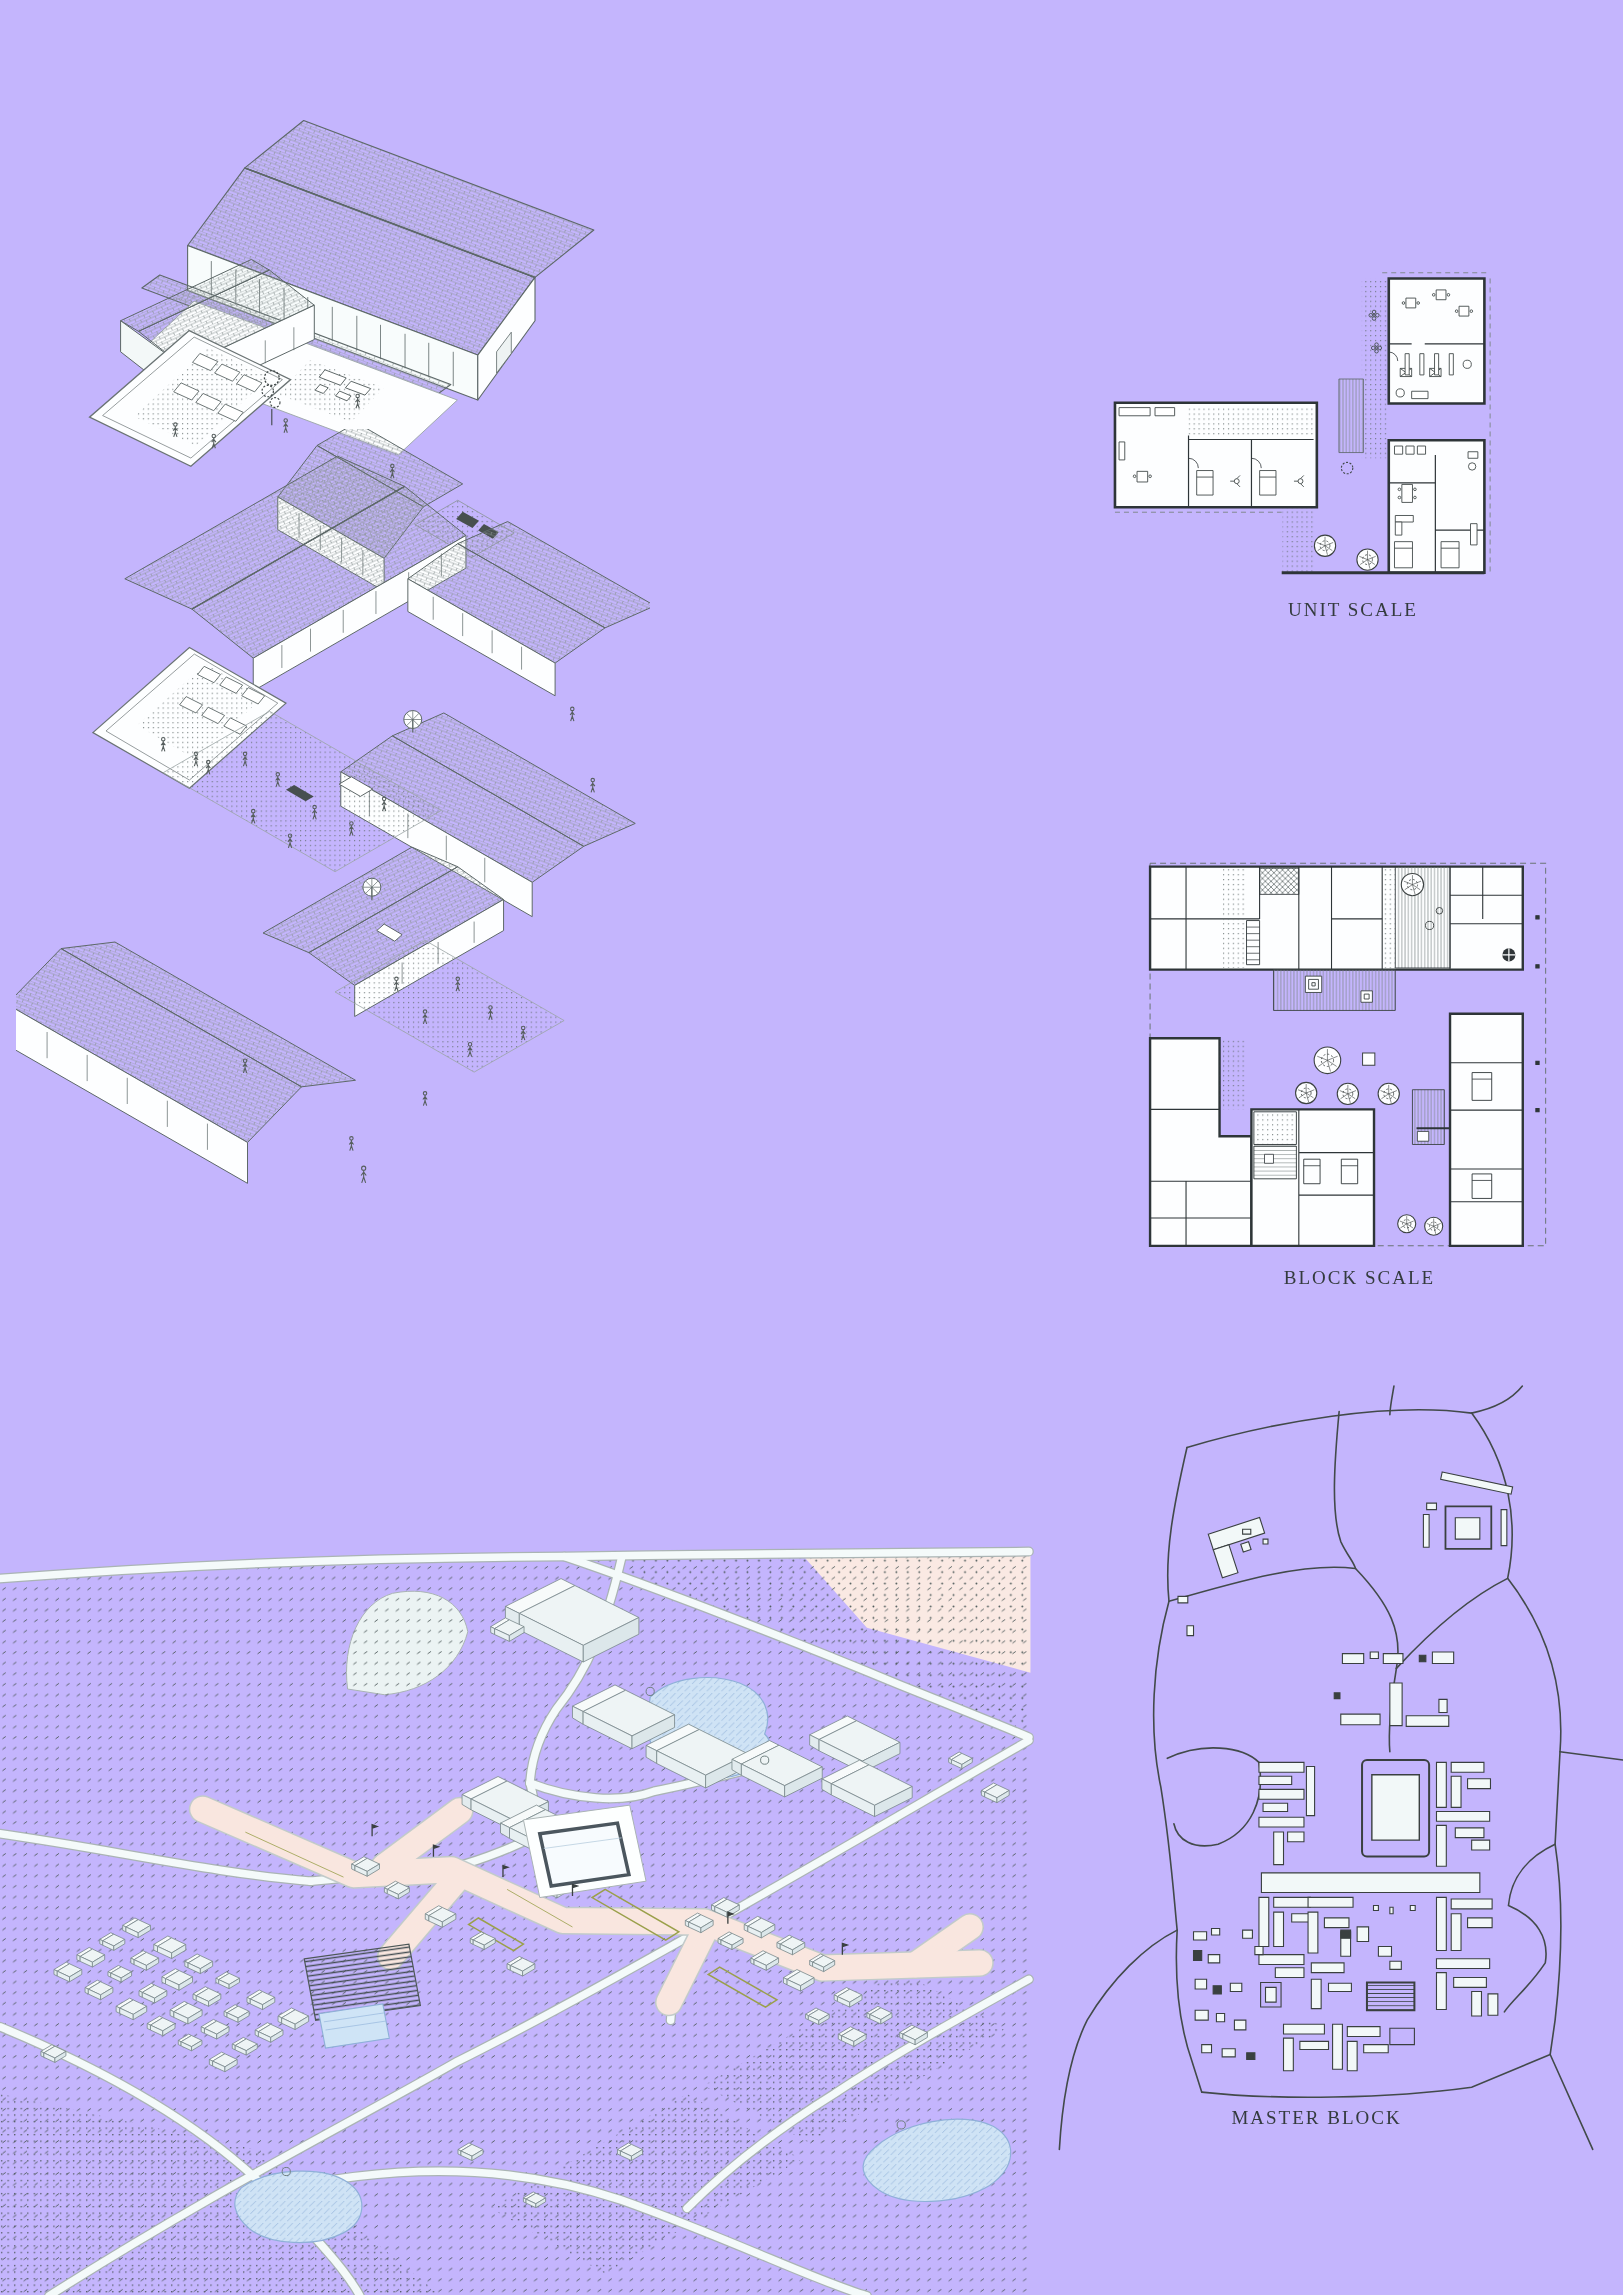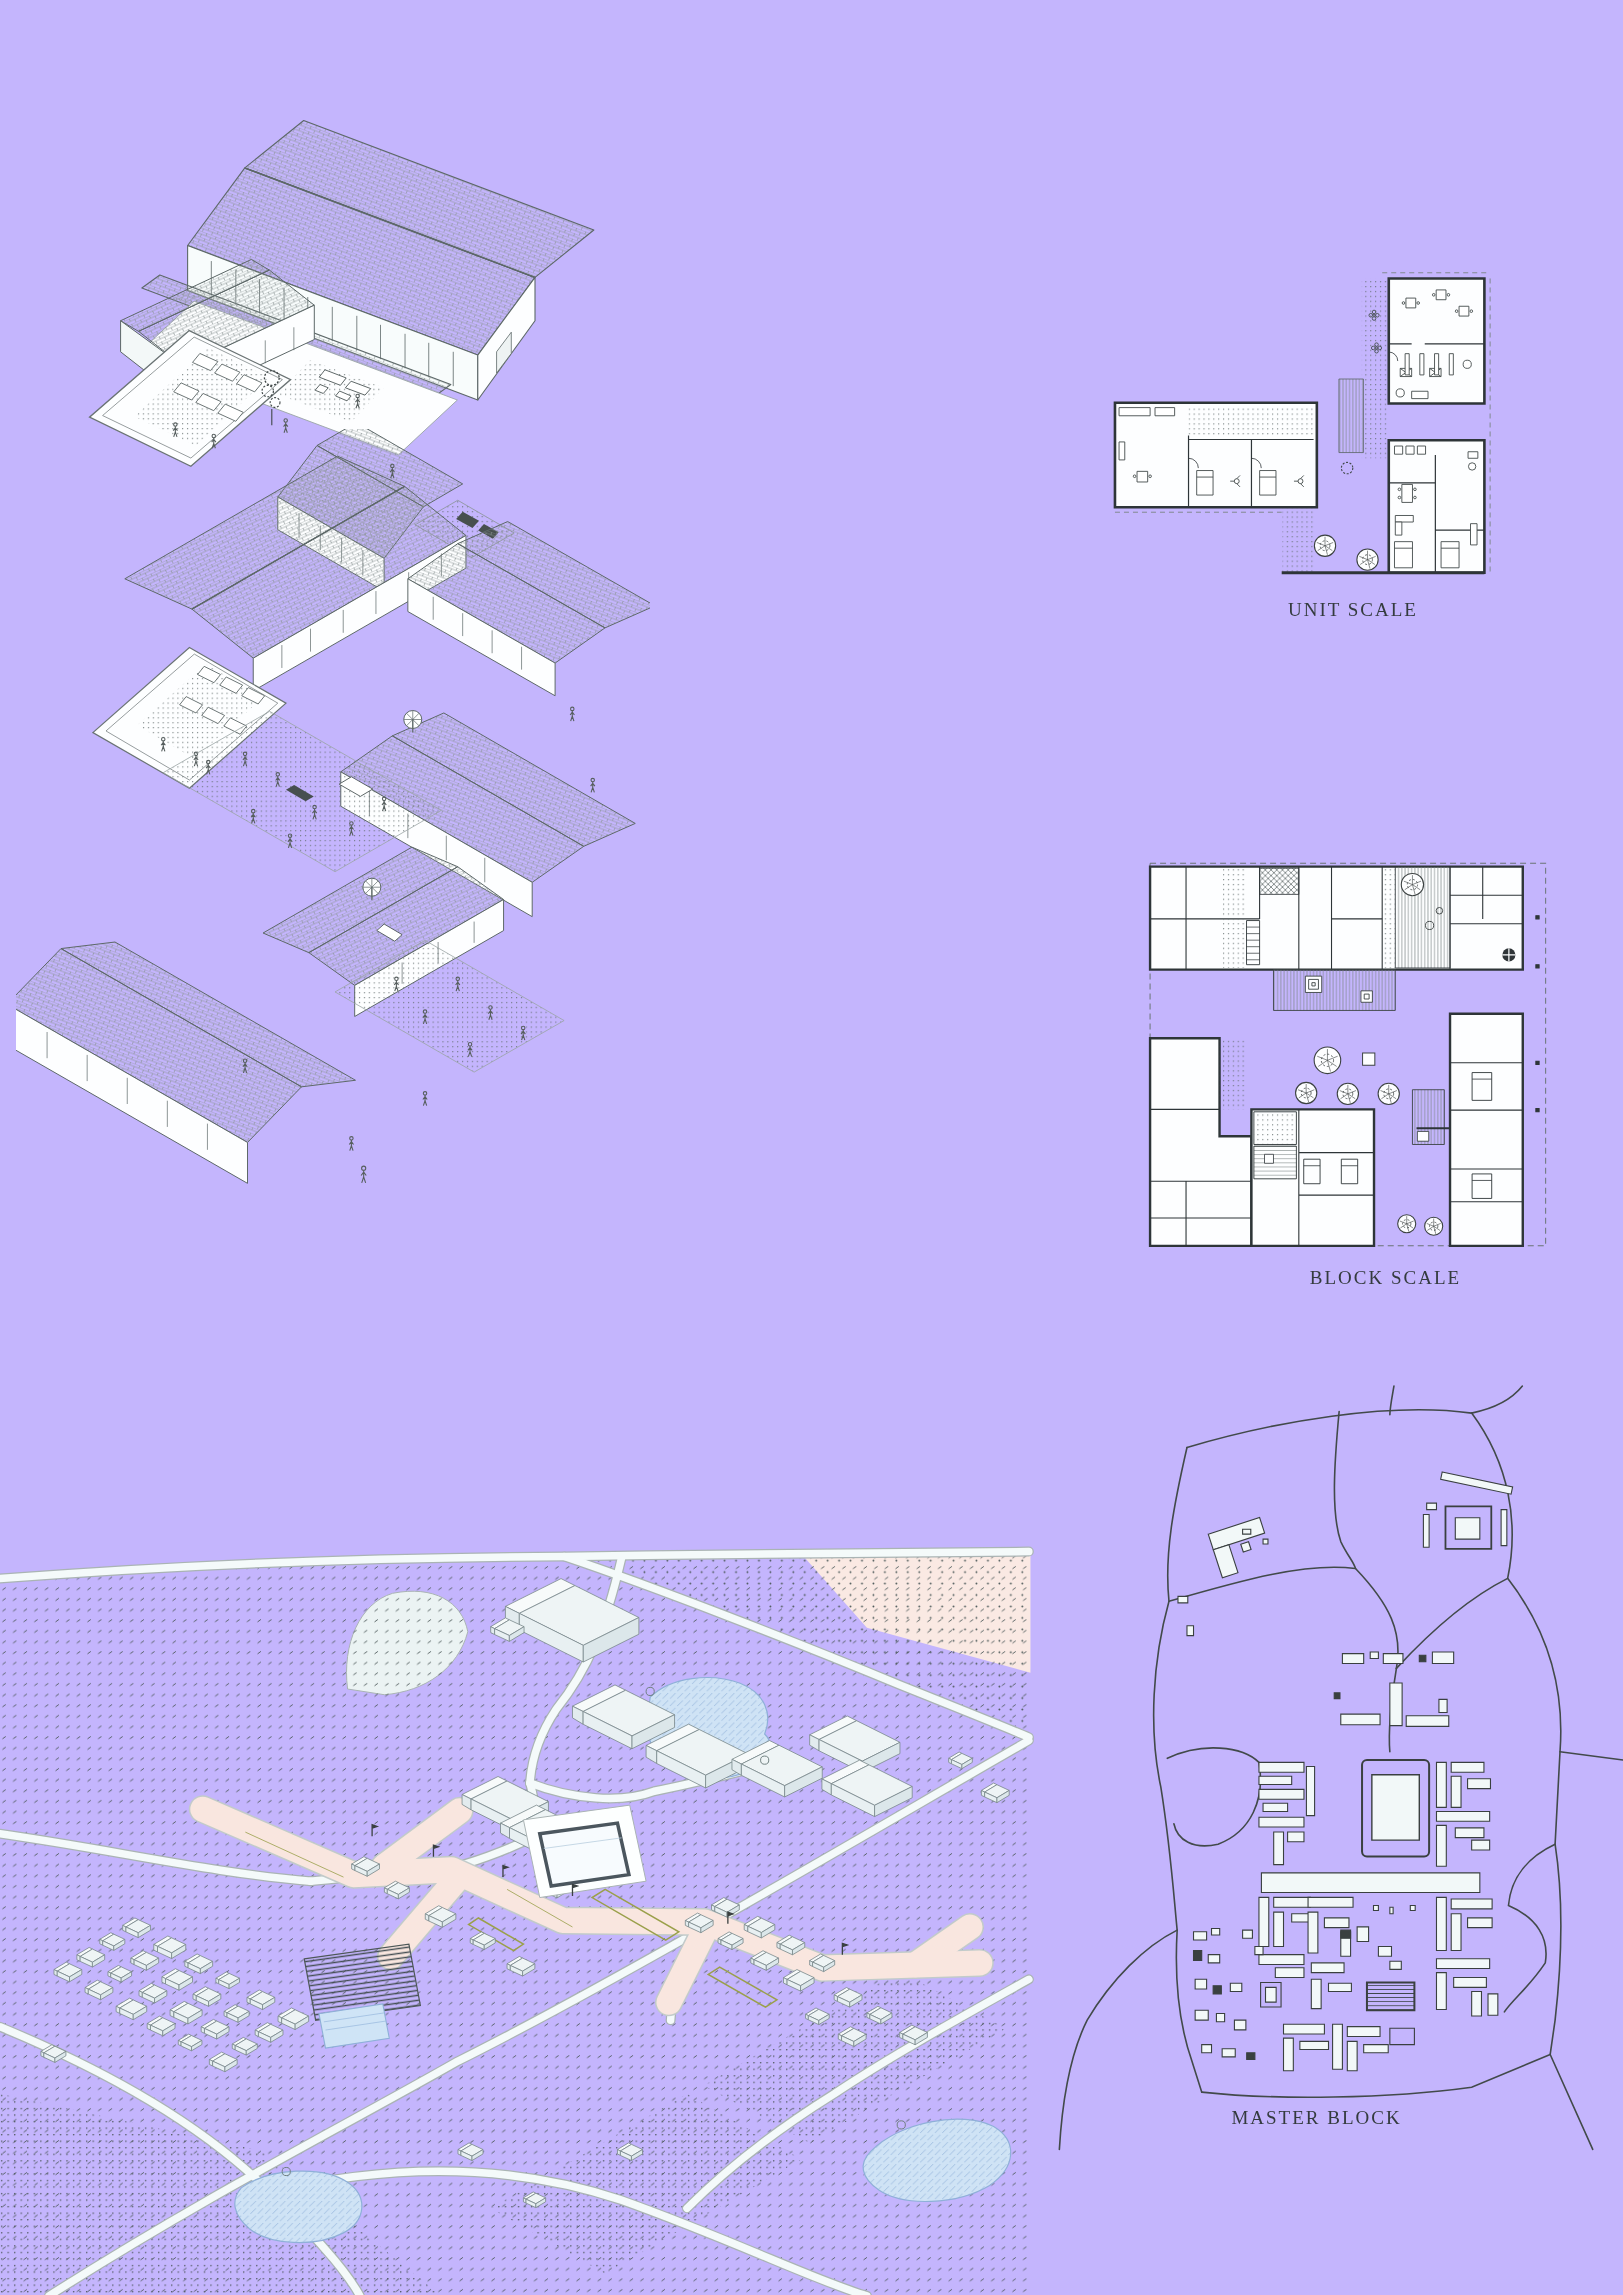--- a/index.html
+++ b/index.html
@@ -399,21 +399,21 @@
         <use href="#tr" x="1698" y="1338"></use>
       <rect x="1666" y="1288" width="15" height="15" fill="#fdfeff" stroke="#3c4242" stroke-width="1"></rect>
       <g transform="translate(1720,1497) scale(0.85)">
           <use href="#tr"></use>
         </g>
       <g transform="translate(1753,1500) scale(0.85)">
           <use href="#tr"></use>
         </g>
     </g>
   </svg>
-  <div class="caption" style="left:1234px;top:1267px;width:303px">BLOCK SCALE</div>
+  <div class="caption" style="left:1208px;top:1267px;width:303px">BLOCK SCALE</div>
 
   <svg class="fig" style="left:0px;top:1513px" width="1055" height="783" viewBox="0 1850 1290 957">
     <polygon points="980,1900 1260,1897 1260,2045 1060,1990" fill="#fae9e3"></polygon>
     <path d="M425,2065 C418,2010 440,1960 480,1948 C530,1938 565,1958 572,1995 C560,2040 520,2068 470,2072 Z" fill="#ebf3f3" stroke="#aab4b4" stroke-width="1"></path>
     <polygon points="0,1928 300,1908 690,1902 1258,1896 1258,2807 0,2807" fill="url(#dM)"></polygon>
     <polygon points="690,1903 1258,1897 1258,2124" fill="url(#dS)"></polygon>
     <polygon points="0,2560 320,2630 540,2807 0,2807" fill="url(#dD)"></polygon>
     <polygon points="600,2700 840,2560 980,2640 740,2780" fill="url(#dD)"></polygon>
     <polygon points="860,2550 1100,2410 1230,2480 990,2620" fill="url(#dD)"></polygon>
 

